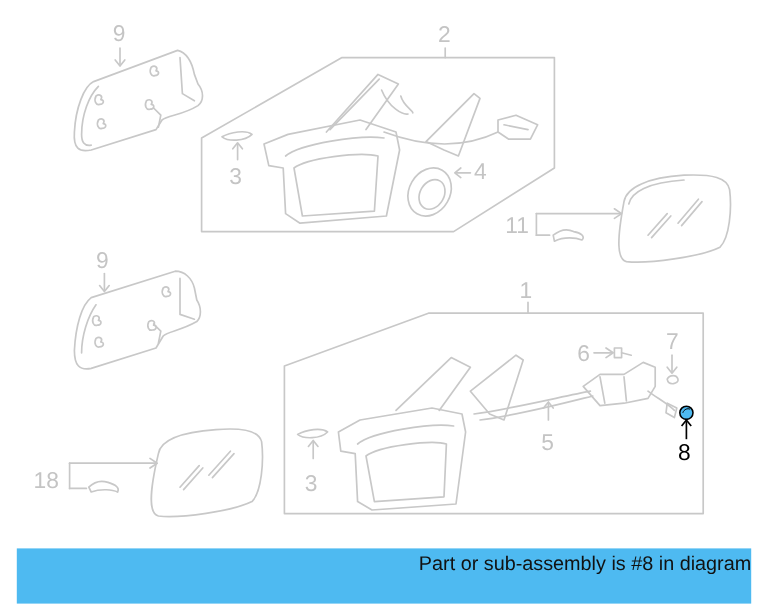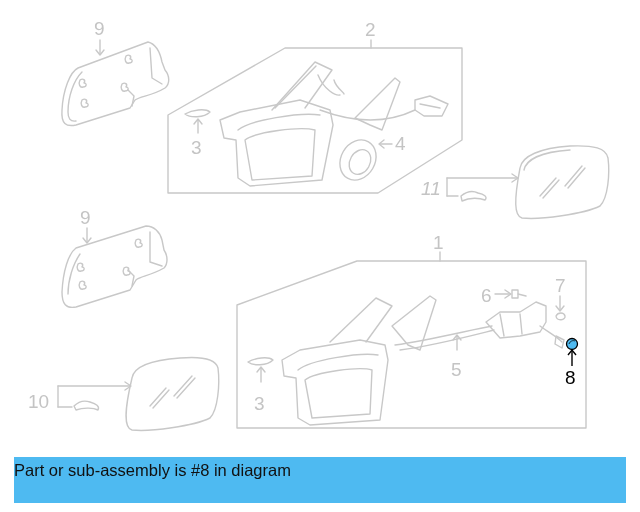--- a/index.html
+++ b/index.html
@@ -2,21 +2,21 @@
 <html><head>
 <meta charset="utf-8">
 <style>
   html, body { margin:0; padding:0; background:#ffffff; }
   body { width:640px; height:512px; position:relative; overflow:hidden; font-family:"Liberation Sans", sans-serif; }
   #diagram { position:absolute; left:0; top:0; width:640px; height:512px; }
   .callout { position:absolute; font-family:"Liberation Sans", sans-serif; font-size:19px; color:#c4c4c4; line-height:1; }
   .callout.highlight { color:#000000; }
   #banner {
     position:absolute; left:14px; top:457px; width:612px; height:46px;
-    background:#4ebaf1; text-align:left; color:#111111;
+    background:#4ebaf1; text-align:right; color:#111111;
     font-family:"Liberation Sans", sans-serif; font-size:16.5px; line-height:19px;
     padding-top:4px; box-sizing:border-box;
   }
   #banner div { white-space:nowrap; }
 </style>
 </head>
 <body>
 
 <svg id="diagram" viewBox="0 0 640 512" xmlns="http://www.w3.org/2000/svg">
   <g fill="none" stroke="#c8c8c8" stroke-width="1.4" stroke-linejoin="round" stroke-linecap="round">
@@ -140,25 +140,25 @@
     <path d="M569 344 C570 341 573 340 575 341" fill="none" stroke="#000000" stroke-width="0.8"></path>
     <line x1="572" y1="351" x2="572" y2="366" stroke="#000000" stroke-width="1.4"></line>
     <path d="M568 355 L572 350 L576 355" fill="none" stroke="#000000" stroke-width="1.4"></path>
   </g>
 </svg>
 
 <div class="callout" style="left:94px;top:19px;">9</div>
 <div class="callout" style="left:365px;top:20px;">2</div>
 <div class="callout" style="left:191px;top:138px;">3</div>
 <div class="callout" style="left:395px;top:134px;">4</div>
-<div class="callout" style="left:421px;top:179px;font-style:italic;">11</div>
+<div class="callout" style="left:421px;top:179px;">11</div>
 <div class="callout" style="left:80px;top:208px;">9</div>
 <div class="callout" style="left:433px;top:233px;">1</div>
 <div class="callout" style="left:481px;top:286px;">6</div>
 <div class="callout" style="left:555px;top:276px;">7</div>
 <div class="callout" style="left:451px;top:360px;">5</div>
 <div class="callout highlight" style="left:565px;top:368px;">8</div>
-<div class="callout" style="left:28px;top:392px;">10</div>
+<div class="callout" style="left:28px;top:392px;">18</div>
 <div class="callout" style="left:254px;top:394px;">3</div>
 
 <div id="banner">
   <div>Part or sub-assembly is #8 in diagram</div>
 </div>
 
 </body></html>

